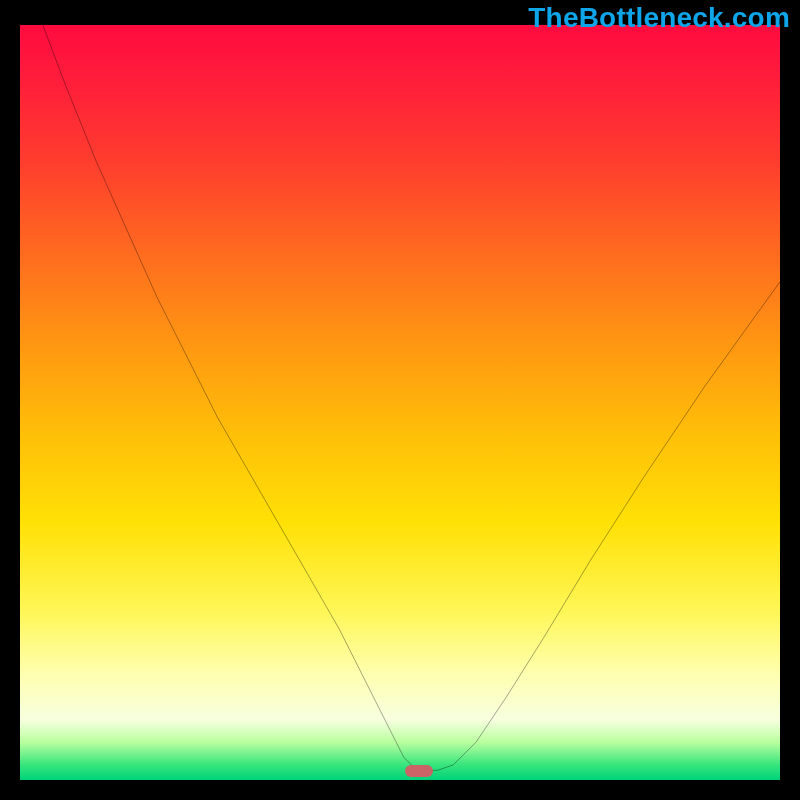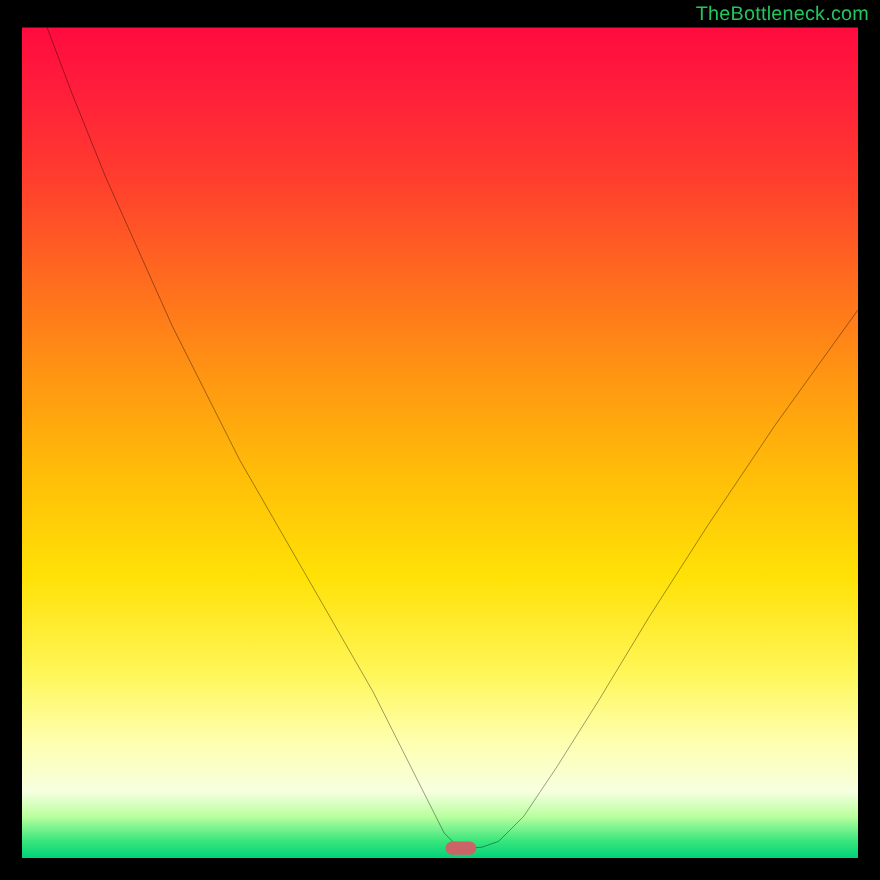--- a/index.html
+++ b/index.html
@@ -14,23 +14,23 @@
   .frame {
     position: relative;
     width: 800px;
     height: 800px;
     background: #000;
   }
   .watermark {
     position: absolute;
     top: 2px;
     right: 10px;
-    color: #22c55e;
-    font-size: 18px;
-    font-weight: 400;
+    color: #0ea5e9;
+    font-size: 28px;
+    font-weight: 700;
     z-index: 10;
     letter-spacing: 0.2px;
   }
   .plot-area {
     position: absolute;
     left: 20px;
     top: 25px;
     width: 760px;
     height: 755px;
   }

